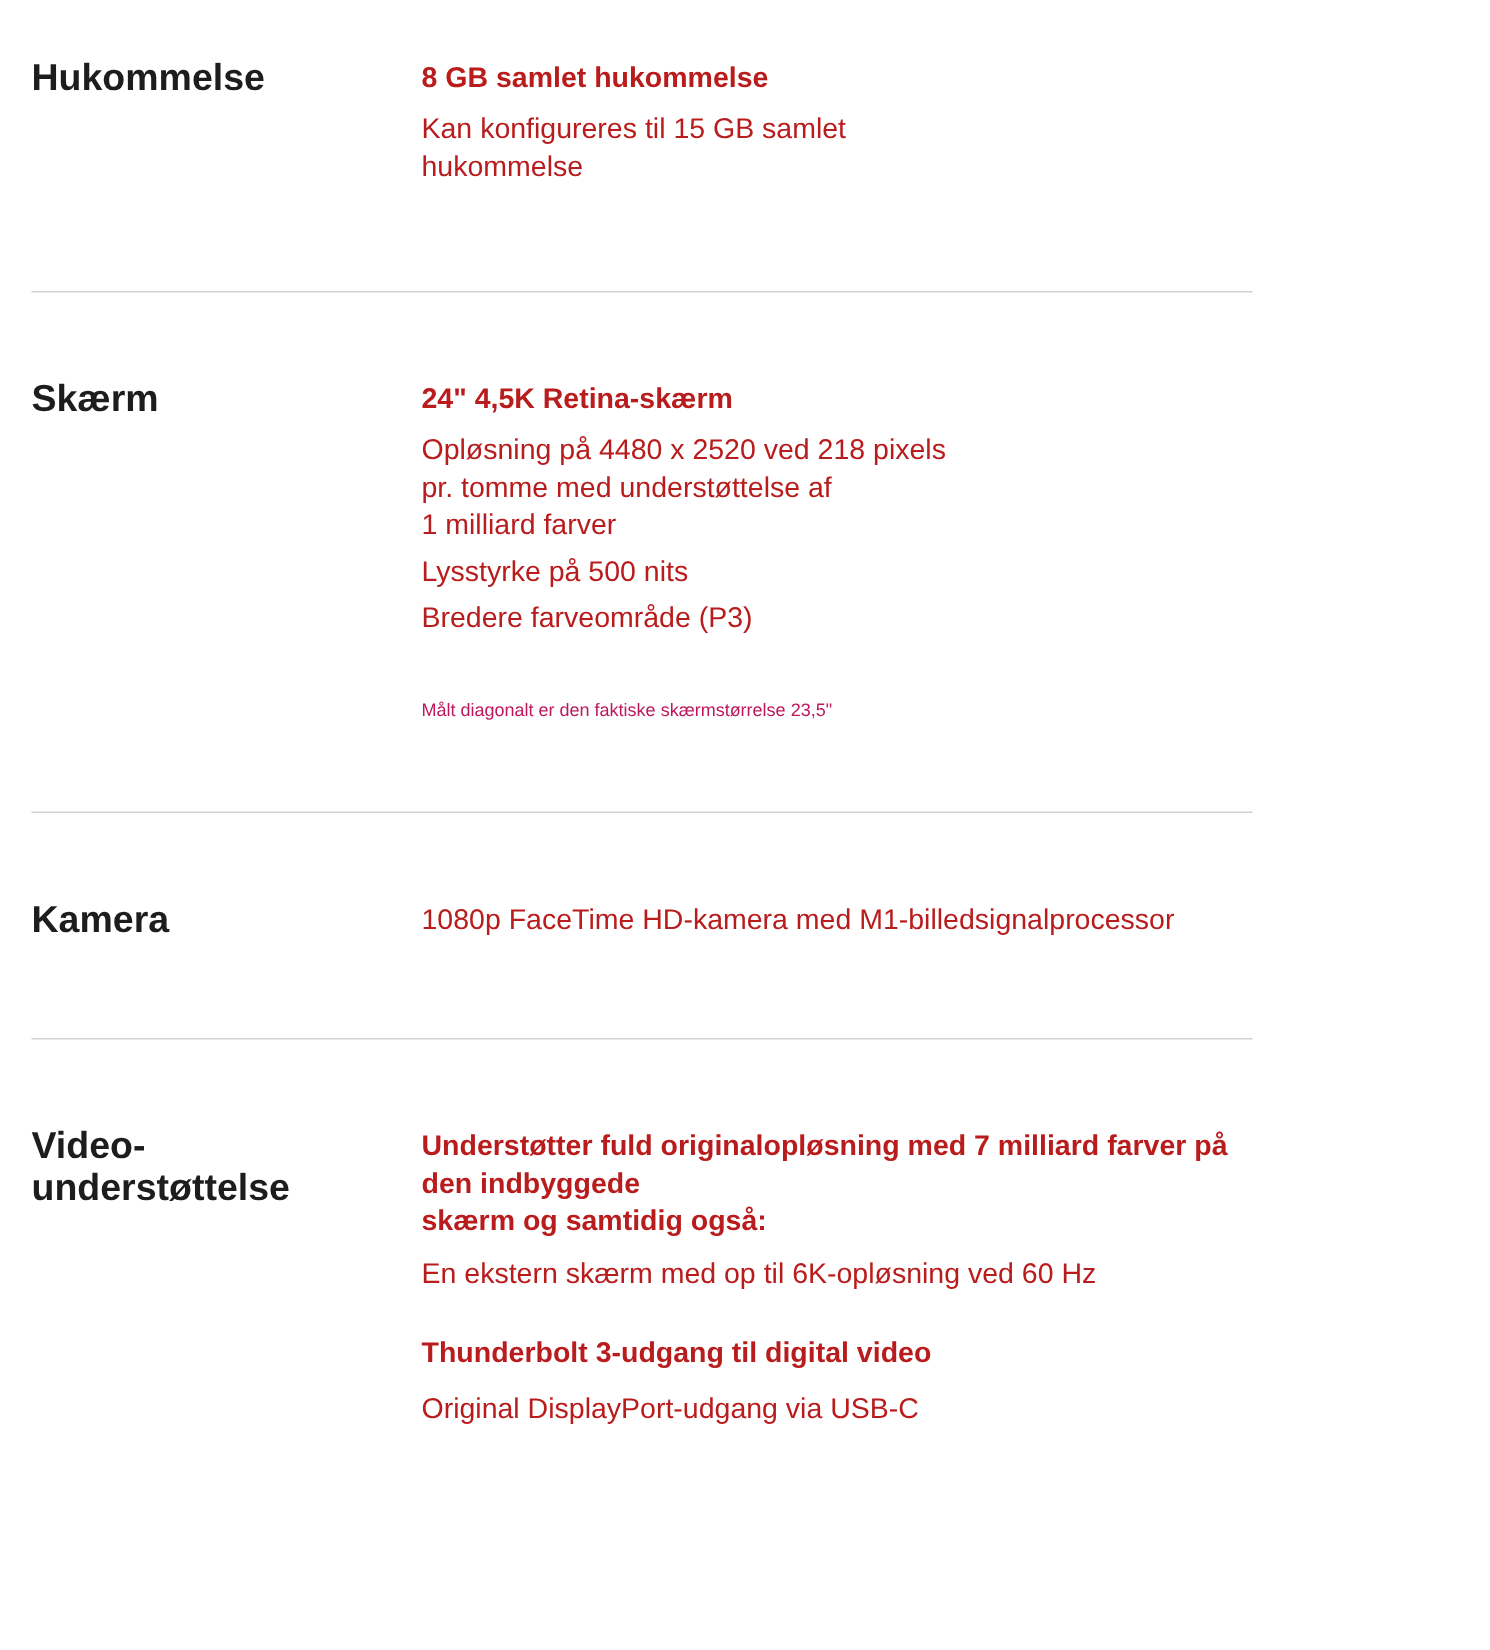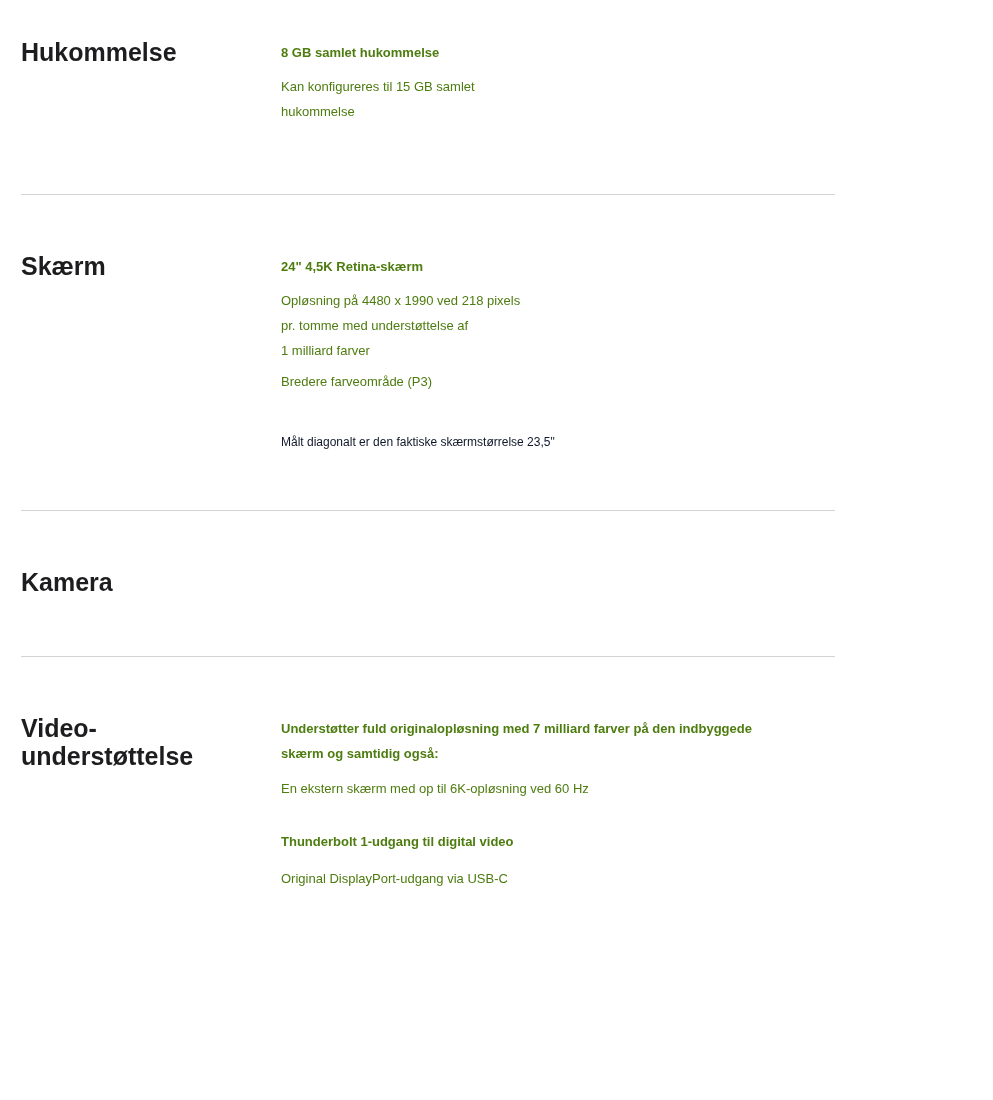--- a/index.html
+++ b/index.html
@@ -36,44 +36,44 @@
     letter-spacing: 0;
     color: #1d1d1f;
     white-space: pre-line;
   }
   .row-content {
     flex: 1 1 auto;
     padding-top: 2px;
   }
   .row-content p {
     margin: 0 0 6px 0;
-    font-size: 13px;
+    font-size: 19px;
     font-weight: 400;
     line-height: 25px;
-    color: #4d7c0f;
+    color: #b91c1c;
     white-space: pre-line;
   }
   .row-content p.spec-title {
     font-weight: 700;
     margin-bottom: 9px;
   }
   .row-content p.group-title {
     font-weight: 700;
     margin: 28px 0 12px 0;
   }
   .row-content p.intro {
     font-weight: 700;
     margin-bottom: 10px;
   }
   .row-content p.footnote {
     margin-top: 40px;
     margin-bottom: 0;
     font-size: 12px;
     line-height: 16px;
-    color: #0f172a;
+    color: #be185d;
   }
   hr.divider {
     border: none;
     border-top: 1px solid #d2d2d7;
     margin: 0 22px 0 21px;
     height: 0;
   }
 </style>
 </head>
 <body>
@@ -88,41 +88,45 @@
 hukommelse</p>
     </div>
   </section>
 
   <hr class="divider">
 
   <section class="spec-row">
     <h2 class="row-heading">Skærm</h2>
     <div class="row-content">
       <p class="spec-title">24" 4,5K Retina-skærm</p>
-      <p>Opløsning på 4480 x 1990 ved 218 pixels
+      <p>Opløsning på 4480 x 2520 ved 218 pixels
 pr. tomme med understøttelse af
 1 milliard farver</p>
+      <p>Lysstyrke på 500 nits</p>
       <p>Bredere farveområde (P3)</p>
       <p class="footnote">Målt diagonalt er den faktiske skærmstørrelse 23,5"</p>
     </div>
   </section>
 
   <hr class="divider">
 
   <section class="spec-row">
     <h2 class="row-heading">Kamera</h2>
+    <div class="row-content">
+      <p>1080p FaceTime HD-kamera med M1-billedsignalprocessor</p>
+    </div>
   </section>
 
   <hr class="divider">
 
   <section class="spec-row">
     <h2 class="row-heading">Video-
 understøttelse</h2>
     <div class="row-content">
       <p class="intro">Understøtter fuld originalopløsning med 7 milliard farver på den indbyggede
 skærm og samtidig også:</p>
       <p>En ekstern skærm med op til 6K-opløsning ved 60 Hz</p>
-      <p class="group-title">Thunderbolt 1-udgang til digital video</p>
+      <p class="group-title">Thunderbolt 3-udgang til digital video</p>
       <p>Original DisplayPort-udgang via USB-C</p>
     </div>
   </section>
 
 </div>
 
 </body></html>

